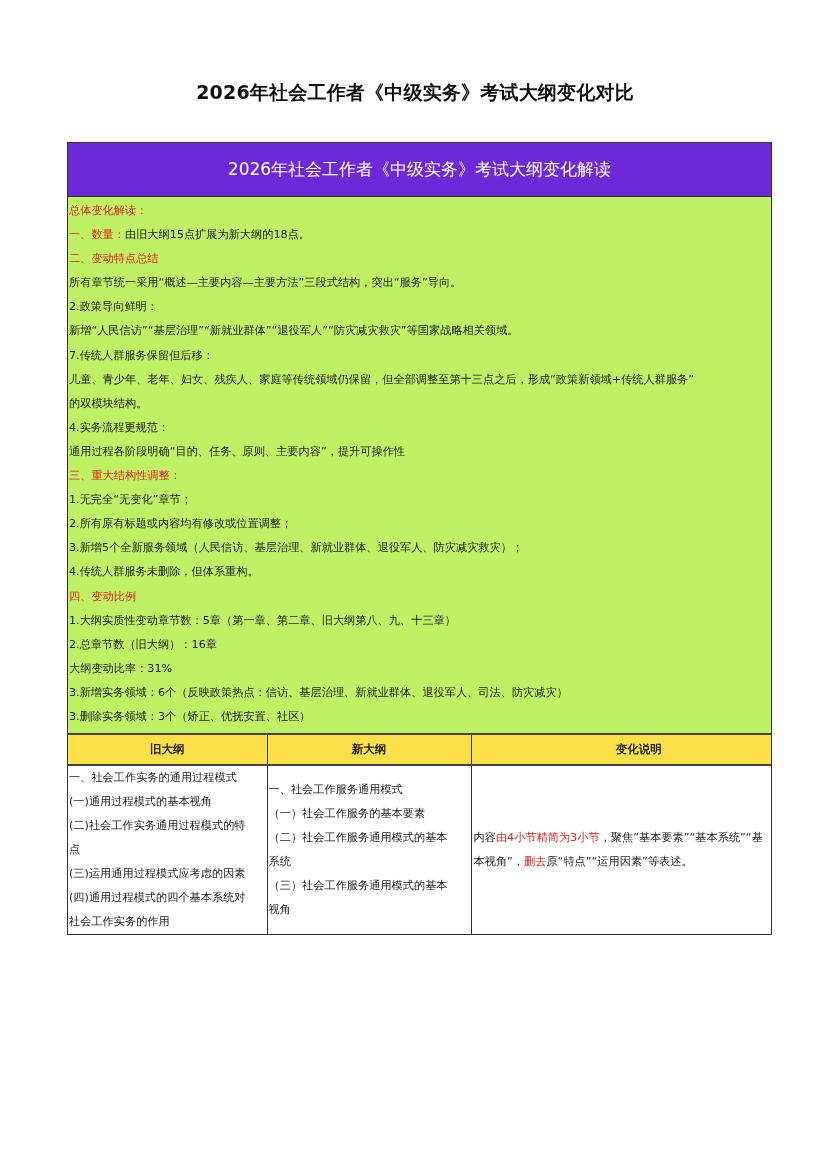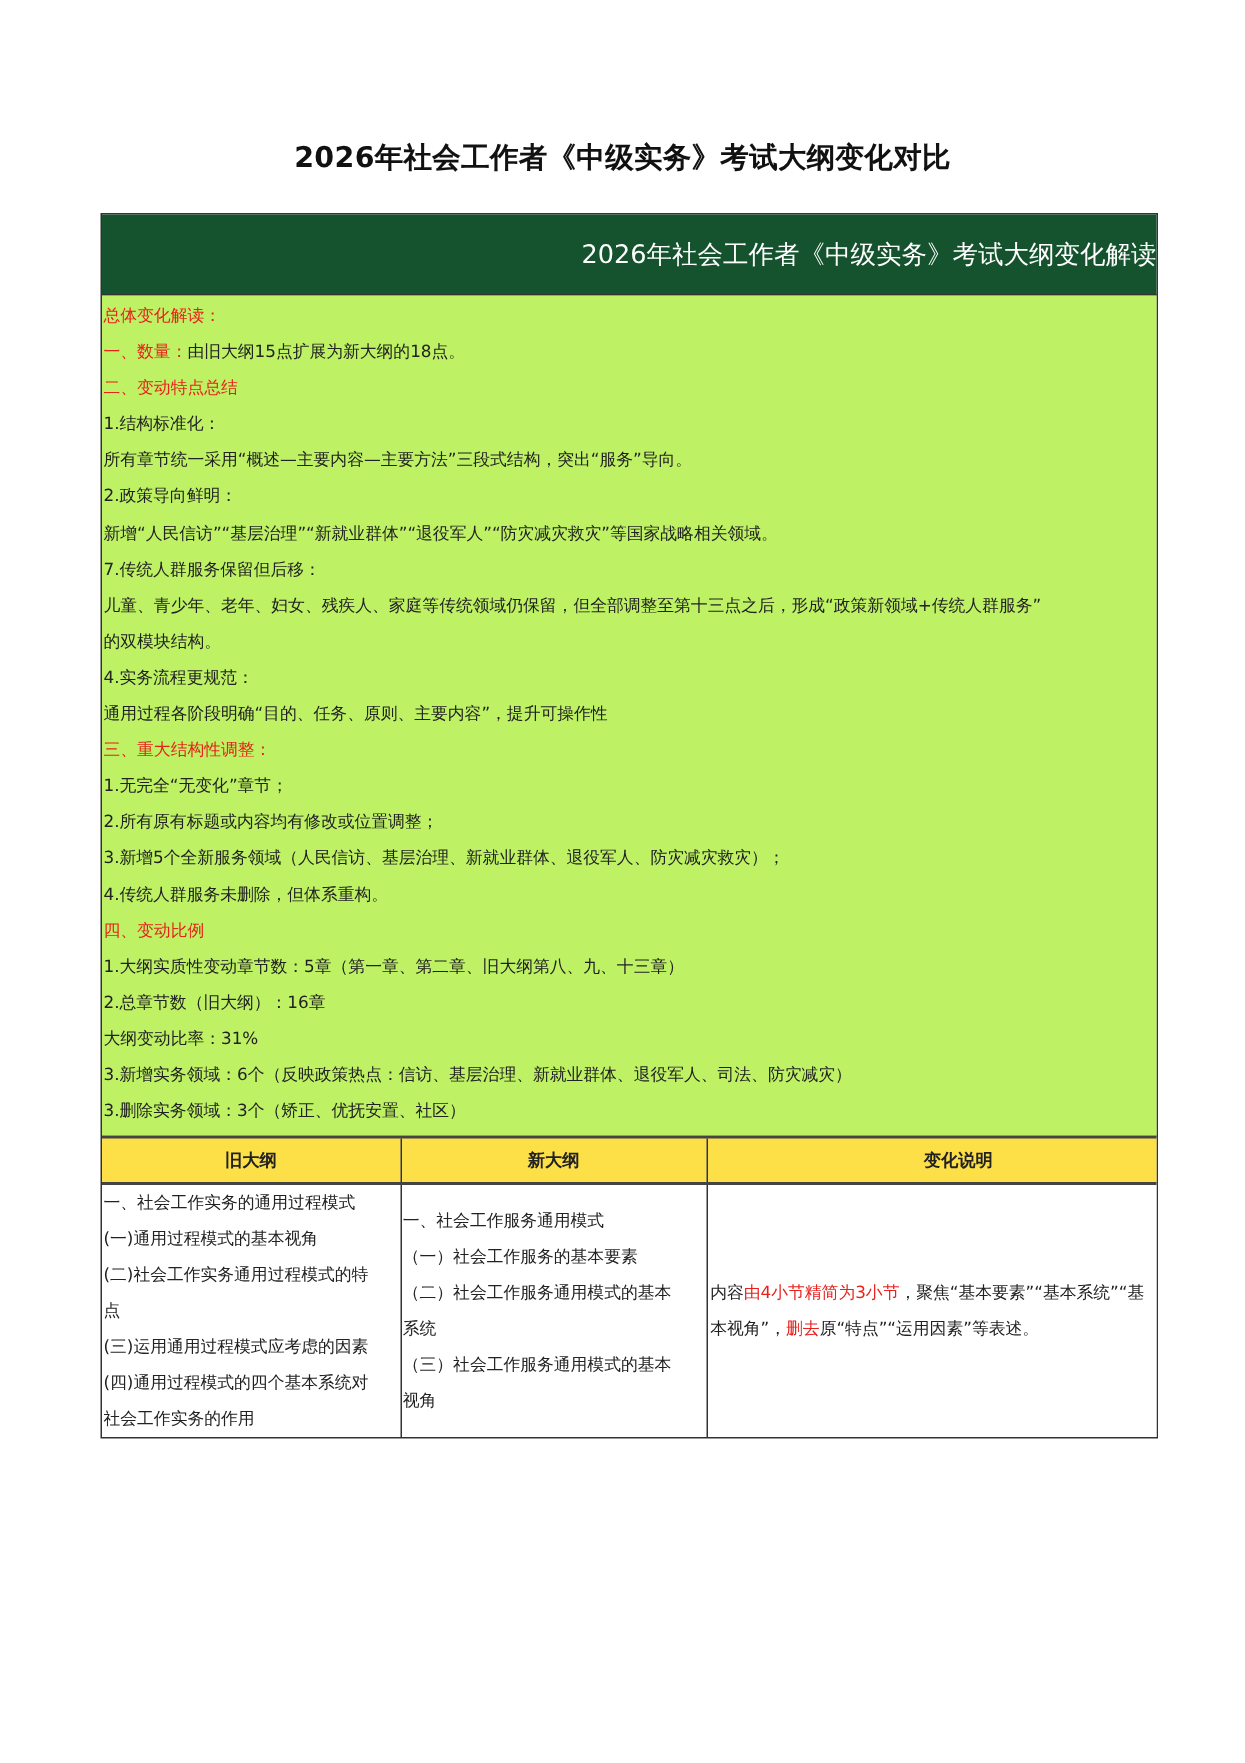--- a/index.html
+++ b/index.html
@@ -2,31 +2,31 @@
 <html><head>
 <meta charset="utf-8">
 <style>
   html, body { margin: 0; padding: 0; background: #ffffff; }
   body {
     width: 830px; height: 1175px; position: relative; overflow: hidden;
     font-family: "DejaVu Sans", "Liberation Sans", sans-serif;
     color: #1a1a1a;
   }
   .doc-title {
-    position: absolute; left: 0; top: 92px; width: 830px;
+    position: absolute; left: 0; top: 80px; width: 830px;
     text-align: center; font-size: 19px; font-weight: bold; color: #111;
     letter-spacing: 0.2px;
   }
   .sheet {
     position: absolute; left: 67px; top: 142px; width: 705px;
     border: 1px solid #333; box-sizing: border-box;
   }
   .banner {
-    height: 53px; background: #14532d; color: #ffffff;
-    display: flex; align-items: center; justify-content: flex-end;
+    height: 53px; background: #6d28d9; color: #ffffff;
+    display: flex; align-items: center; justify-content: center;
     font-size: 17px; border-bottom: 1px solid #333;
   }
   .notes {
     background: #bef264; padding: 2px 0 4px 0;
   }
   .note-line {
     height: 24.1px; line-height: 24.1px; font-size: 11.2px;
     white-space: nowrap; padding-left: 1px; color: #222;
   }
   .note-line.red { color: #e8211c; }
@@ -60,21 +60,20 @@
 
 <div class="sheet">
   <div class="banner">
     <span>2026年社会工作者《中级实务》考试大纲变化解读</span>
   </div>
 
   <div class="notes">
     <div class="note-line red">总体变化解读：</div>
     <div class="note-line"><span class="red-inline">一、数量：</span><span>由旧大纲15点扩展为新大纲的18点。</span></div>
     <div class="note-line red">二、变动特点总结</div>
-    <div class="note-line">1.结构标准化：</div>
     <div class="note-line">所有章节统一采用“概述—主要内容—主要方法”三段式结构，突出“服务”导向。</div>
     <div class="note-line">2.政策导向鲜明：</div>
     <div class="note-line">新增“人民信访”“基层治理”“新就业群体”“退役军人”“防灾减灾救灾”等国家战略相关领域。</div>
     <div class="note-line">7.传统人群服务保留但后移：</div>
     <div class="note-line">儿童、青少年、老年、妇女、残疾人、家庭等传统领域仍保留，但全部调整至第十三点之后，形成“政策新领域+传统人群服务”</div>
     <div class="note-line">的双模块结构。</div>
     <div class="note-line">4.实务流程更规范：</div>
     <div class="note-line">通用过程各阶段明确“目的、任务、原则、主要内容”，提升可操作性</div>
     <div class="note-line red">三、重大结构性调整：</div>
     <div class="note-line">1.无完全“无变化”章节；</div>

